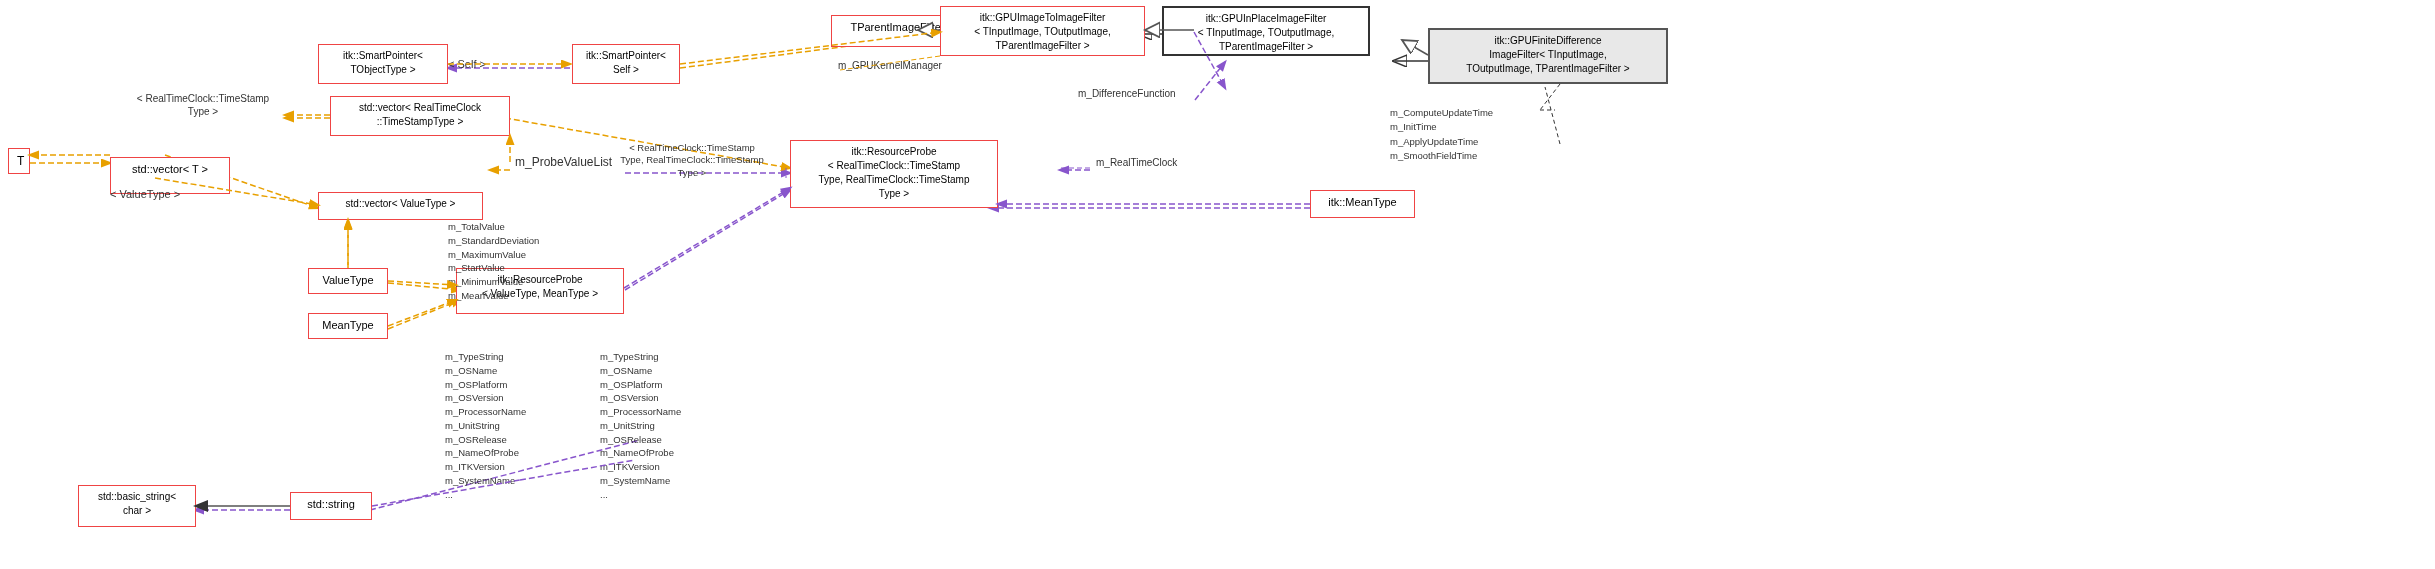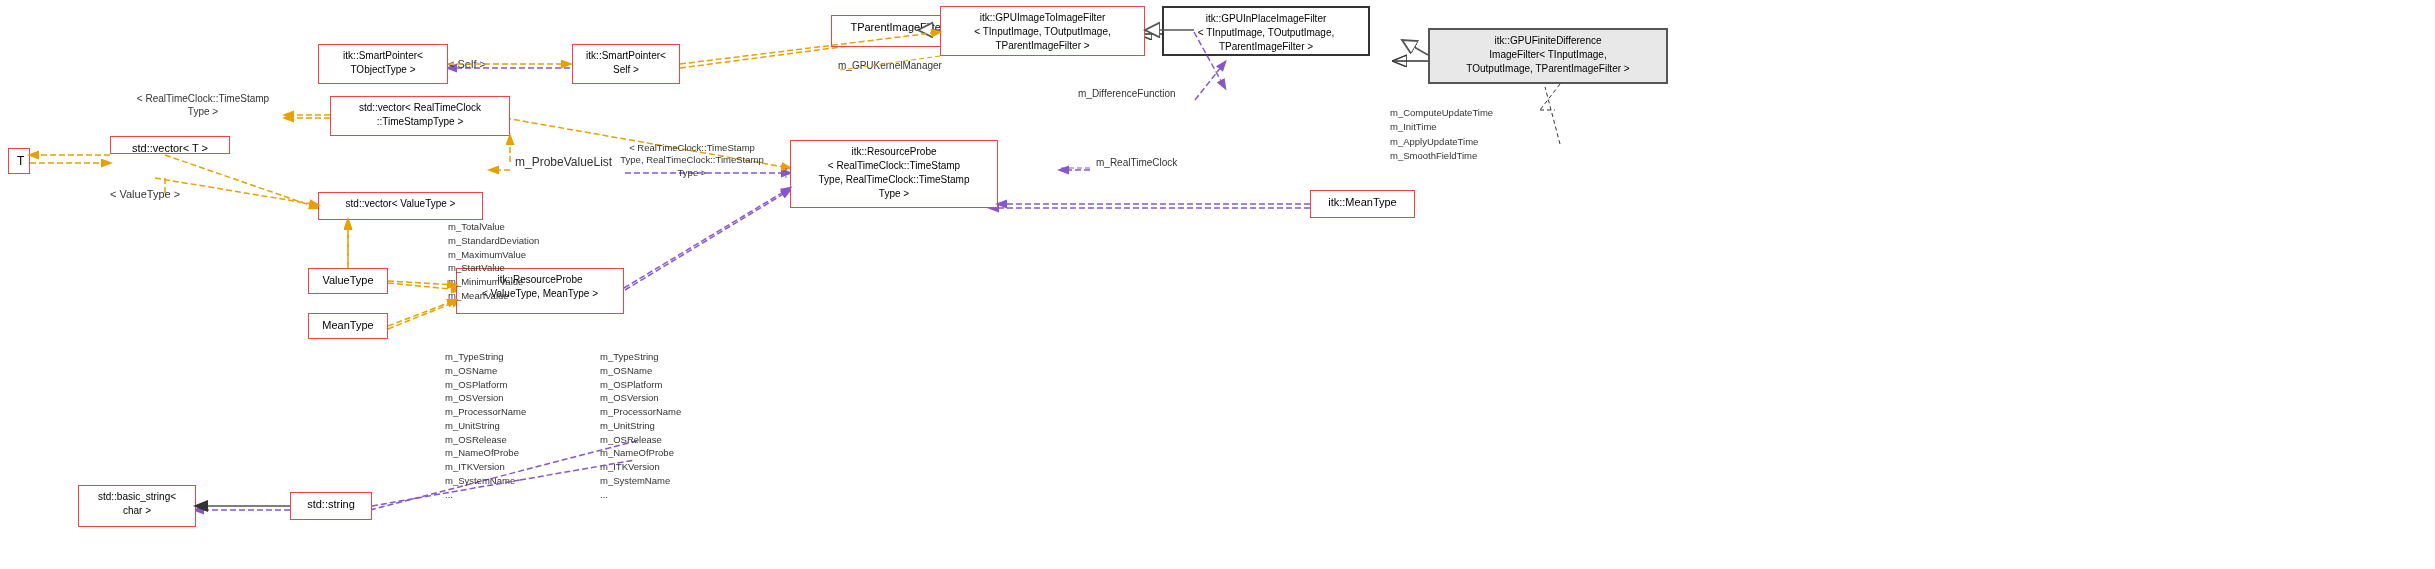--- a/index.html
+++ b/index.html
@@ -104,21 +104,21 @@
 
     <line x1="680" y1="68" x2="940" y2="34" stroke="#e8a000" stroke-width="1.5" stroke-dasharray="6,3" marker-end="url(#arrow-orange)"></line>
 
     <line x1="1560" y1="144" x2="1545" y2="87" stroke="#333" stroke-width="1" stroke-dasharray="4,3"></line>
   </svg>
 
   <div class="node" style="left:8px; top:148px; width:22px; height:26px; font-size:12px;">
     <span>T</span>
   </div>
 
-  <div class="node" style="left:110px; top:136px; width:120px; height:18px;">
+  <div class="node" style="left:110px; top:157px; width:120px; height:37px;">
     std::vector&lt; T &gt;
   </div>
 
   <div style="position:absolute; left:110px; top:188px; font-size:11px; color:#333;">
     &lt; ValueType &gt;
   </div>
 
   <div style="position:absolute; left:118px; top:92px; font-size:10px; color:#333; text-align:center; width:170px; line-height:1.3;">
     &lt; RealTimeClock::TimeStamp<br>Type &gt;
   </div>

